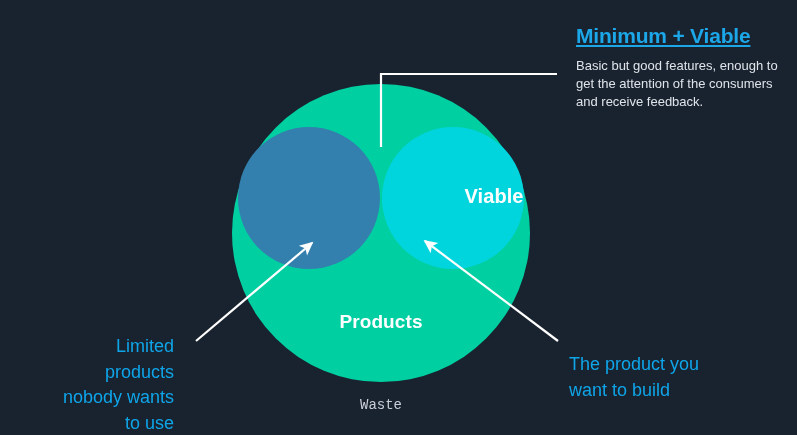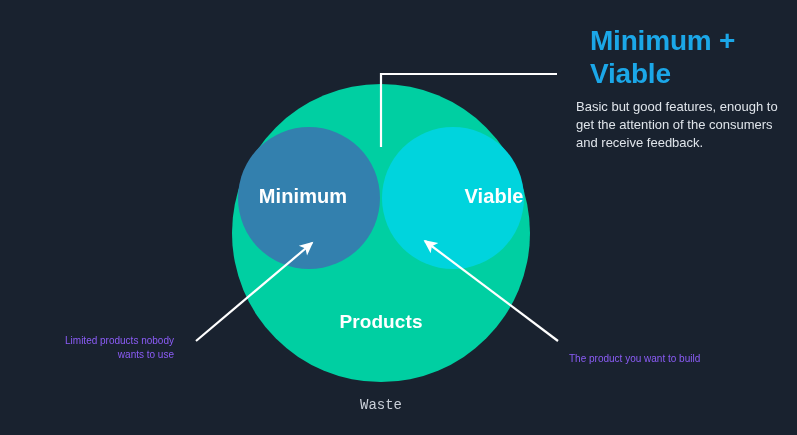--- a/index.html
+++ b/index.html
@@ -67,38 +67,39 @@
 
   
   #callout {
     position: absolute;
     left: 576px;
     top: 24px;
     width: 215px;
   }
   #callout-title {
     color: #1ba7e8;
-    font-size: 28px;
+    font-size: 21px;
     font-weight: bold;
     line-height: 1.18;
-    margin: 0 0 8px 14px;
+    margin: 0 0 8px 0;
     letter-spacing: -0.2px;
+    text-decoration: underline;
   }
   #callout-body {
     color: #dfe4ea;
     font-size: 13px;
     line-height: 1.38;
     margin: 0;
   }
 
   
   .annotation {
     position: absolute;
-    color: #8b5cf6;
-    font-size: 10px;
+    color: #0ea5e9;
+    font-size: 18px;
     line-height: 1.42;
   }
   #annotation-left {
     left: 48px;
     top: 334px;
     width: 126px;
     text-align: right;
   }
   #annotation-right {
     left: 569px;
@@ -133,21 +134,20 @@
       <circle cx="453" cy="198" r="71" fill="#00b4ee"></circle>
     </g>
 
     <path d="M381,147 L381,74 L557,74" fill="none" stroke="#ffffff" stroke-width="2.2"></path>
 
     <line x1="196" y1="341" x2="312" y2="243" stroke="#ffffff" stroke-width="2.2" marker-end="url(#arrowhead)"></line>
 
     <line x1="558" y1="341" x2="425" y2="241" stroke="#ffffff" stroke-width="2.2" marker-end="url(#arrowhead)"></line>
   </svg>
 
-  <div class="circle-label" id="label-minimum">Minimum</div>
 
   <div class="circle-label" id="label-viable">Viable</div>
 
   <div class="circle-label" id="label-products">Products</div>
 
   <div id="label-waste">Waste</div>
 
   <div id="callout">
     <h1 id="callout-title">Minimum + Viable</h1>
     <p id="callout-body">Basic but good features, enough to get the attention of the consumers and receive feedback.</p>

